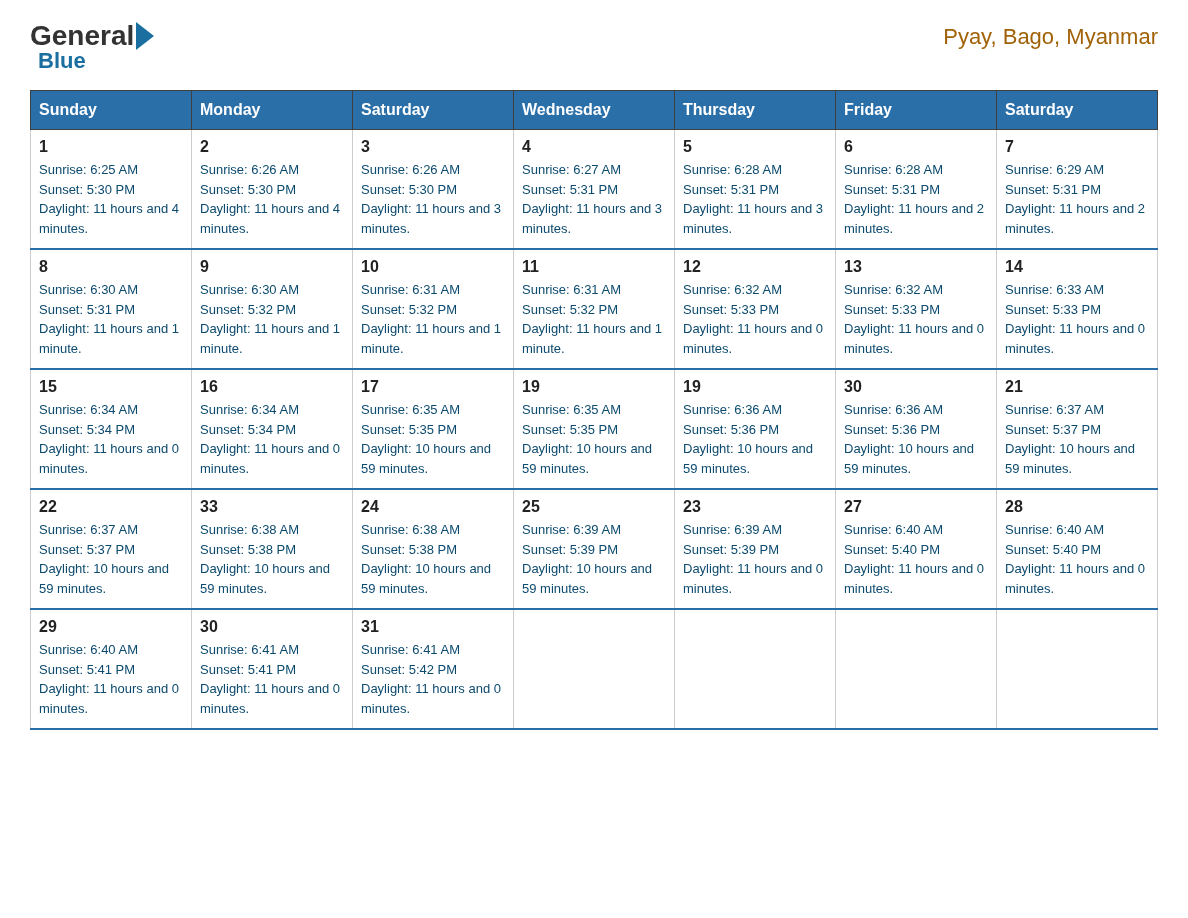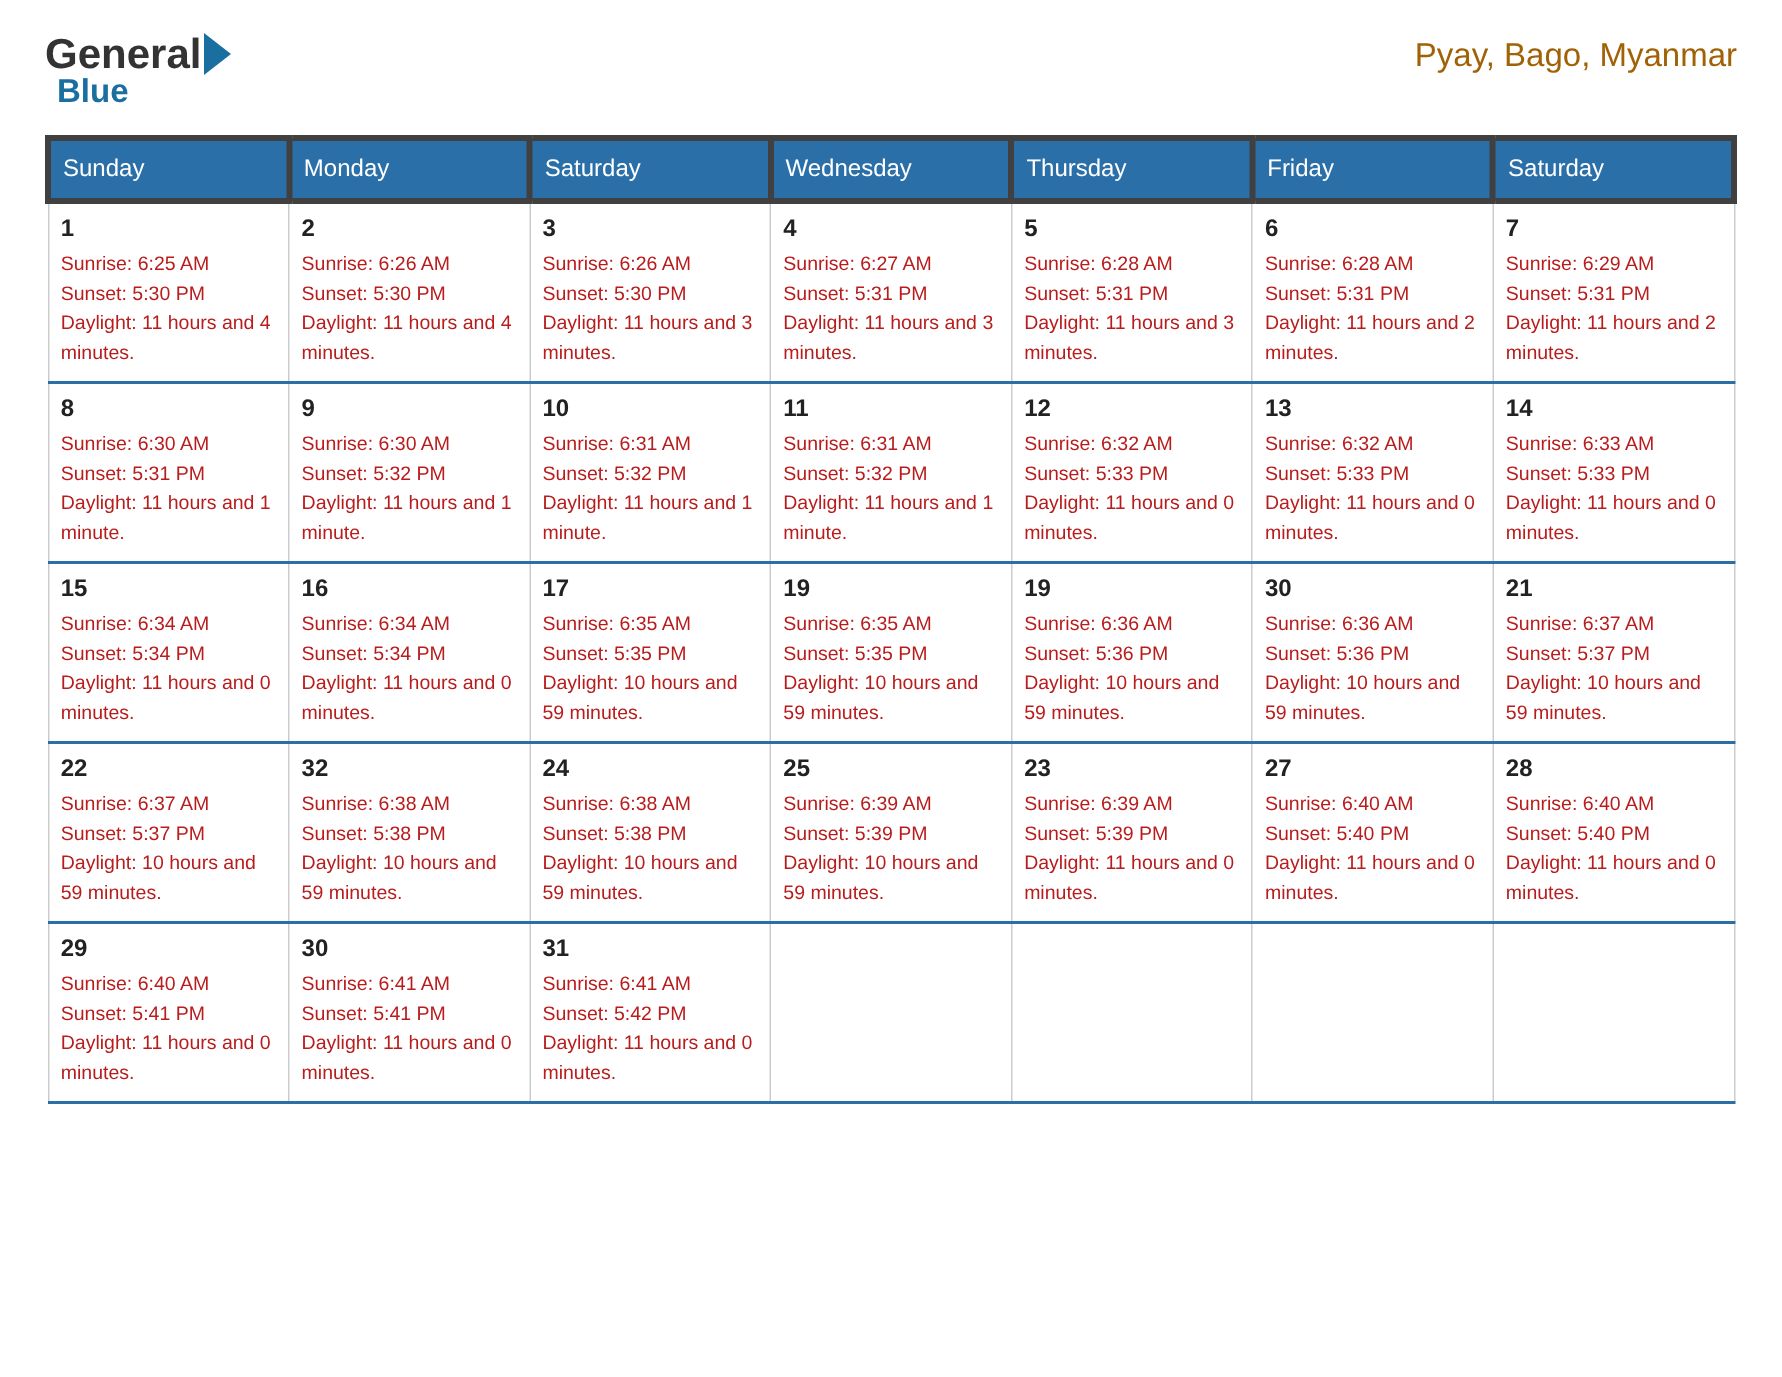--- a/index.html
+++ b/index.html
@@ -58,43 +58,43 @@
       width: 100%;
       border-collapse: collapse;
       margin-top: 10px;
     }
     thead tr {
       background-color: #2a6fa8;
     }
     thead th {
       color: #fff;
       font-size: 16px;
-      font-weight: normal;
+      font-weight: bold;
       padding: 10px 8px;
       text-align: left;
-      border: 4px solid #404040;
+      border: 1px solid #404040;
     }
     tbody td {
       vertical-align: top;
       padding: 8px 8px 10px 8px;
       border: 1px solid #ccc;
       font-size: 13px;
       color: #222;
       min-height: 90px;
       width: 14.28%;
     }
     .day-number {
       font-size: 16px;
       font-weight: bold;
       margin-bottom: 4px;
     }
     .day-info {
       font-size: 13px;
       line-height: 1.5;
-      color: #b91c1c;
+      color: #0c4a6e;
     }
     tbody tr {
       border-bottom: 2px solid #2a6fa8;
     }
     tbody td.empty {
       background: #fff;
     }
   </style>
 </head>
 <body>
@@ -214,21 +214,21 @@
           <div class="day-number">21</div>
           <div class="day-info">Sunrise: 6:37 AM<br>Sunset: 5:37 PM<br>Daylight: 10 hours and 59 minutes.</div>
         </td>
       </tr>
       <tr>
         <td>
           <div class="day-number">22</div>
           <div class="day-info">Sunrise: 6:37 AM<br>Sunset: 5:37 PM<br>Daylight: 10 hours and 59 minutes.</div>
         </td>
         <td>
-          <div class="day-number">32</div>
+          <div class="day-number">33</div>
           <div class="day-info">Sunrise: 6:38 AM<br>Sunset: 5:38 PM<br>Daylight: 10 hours and 59 minutes.</div>
         </td>
         <td>
           <div class="day-number">24</div>
           <div class="day-info">Sunrise: 6:38 AM<br>Sunset: 5:38 PM<br>Daylight: 10 hours and 59 minutes.</div>
         </td>
         <td>
           <div class="day-number">25</div>
           <div class="day-info">Sunrise: 6:39 AM<br>Sunset: 5:39 PM<br>Daylight: 10 hours and 59 minutes.</div>
         </td>

